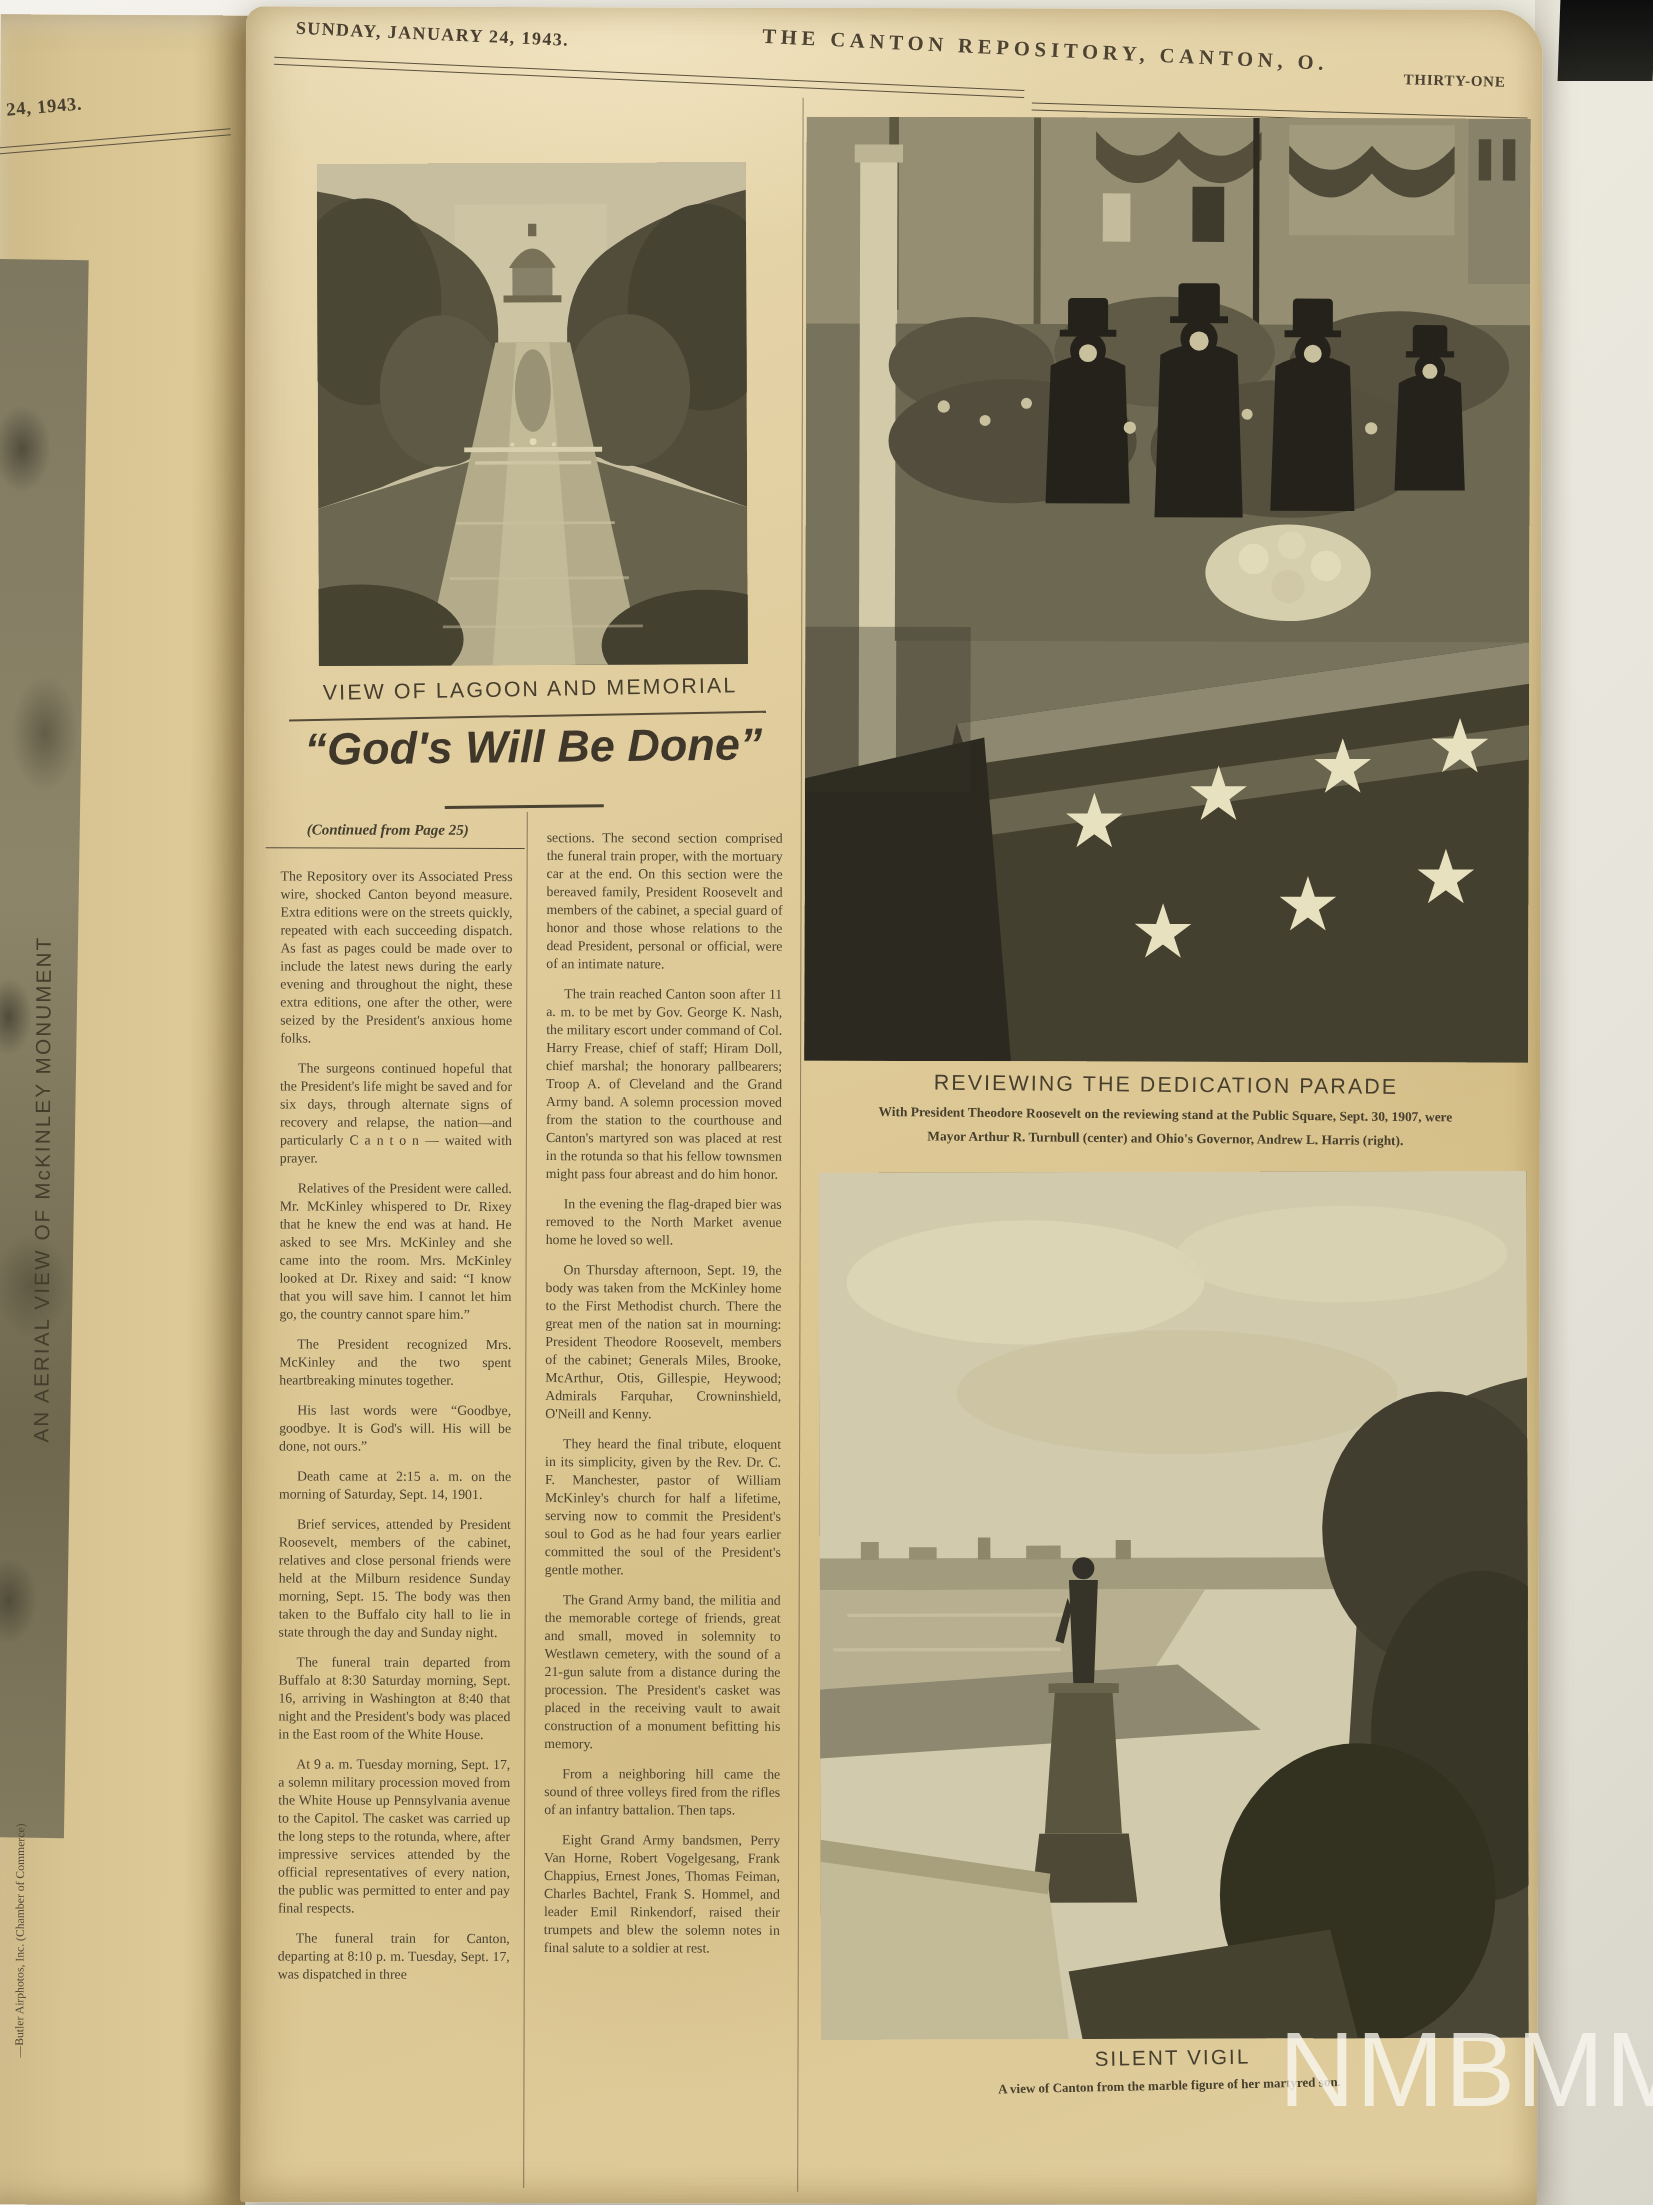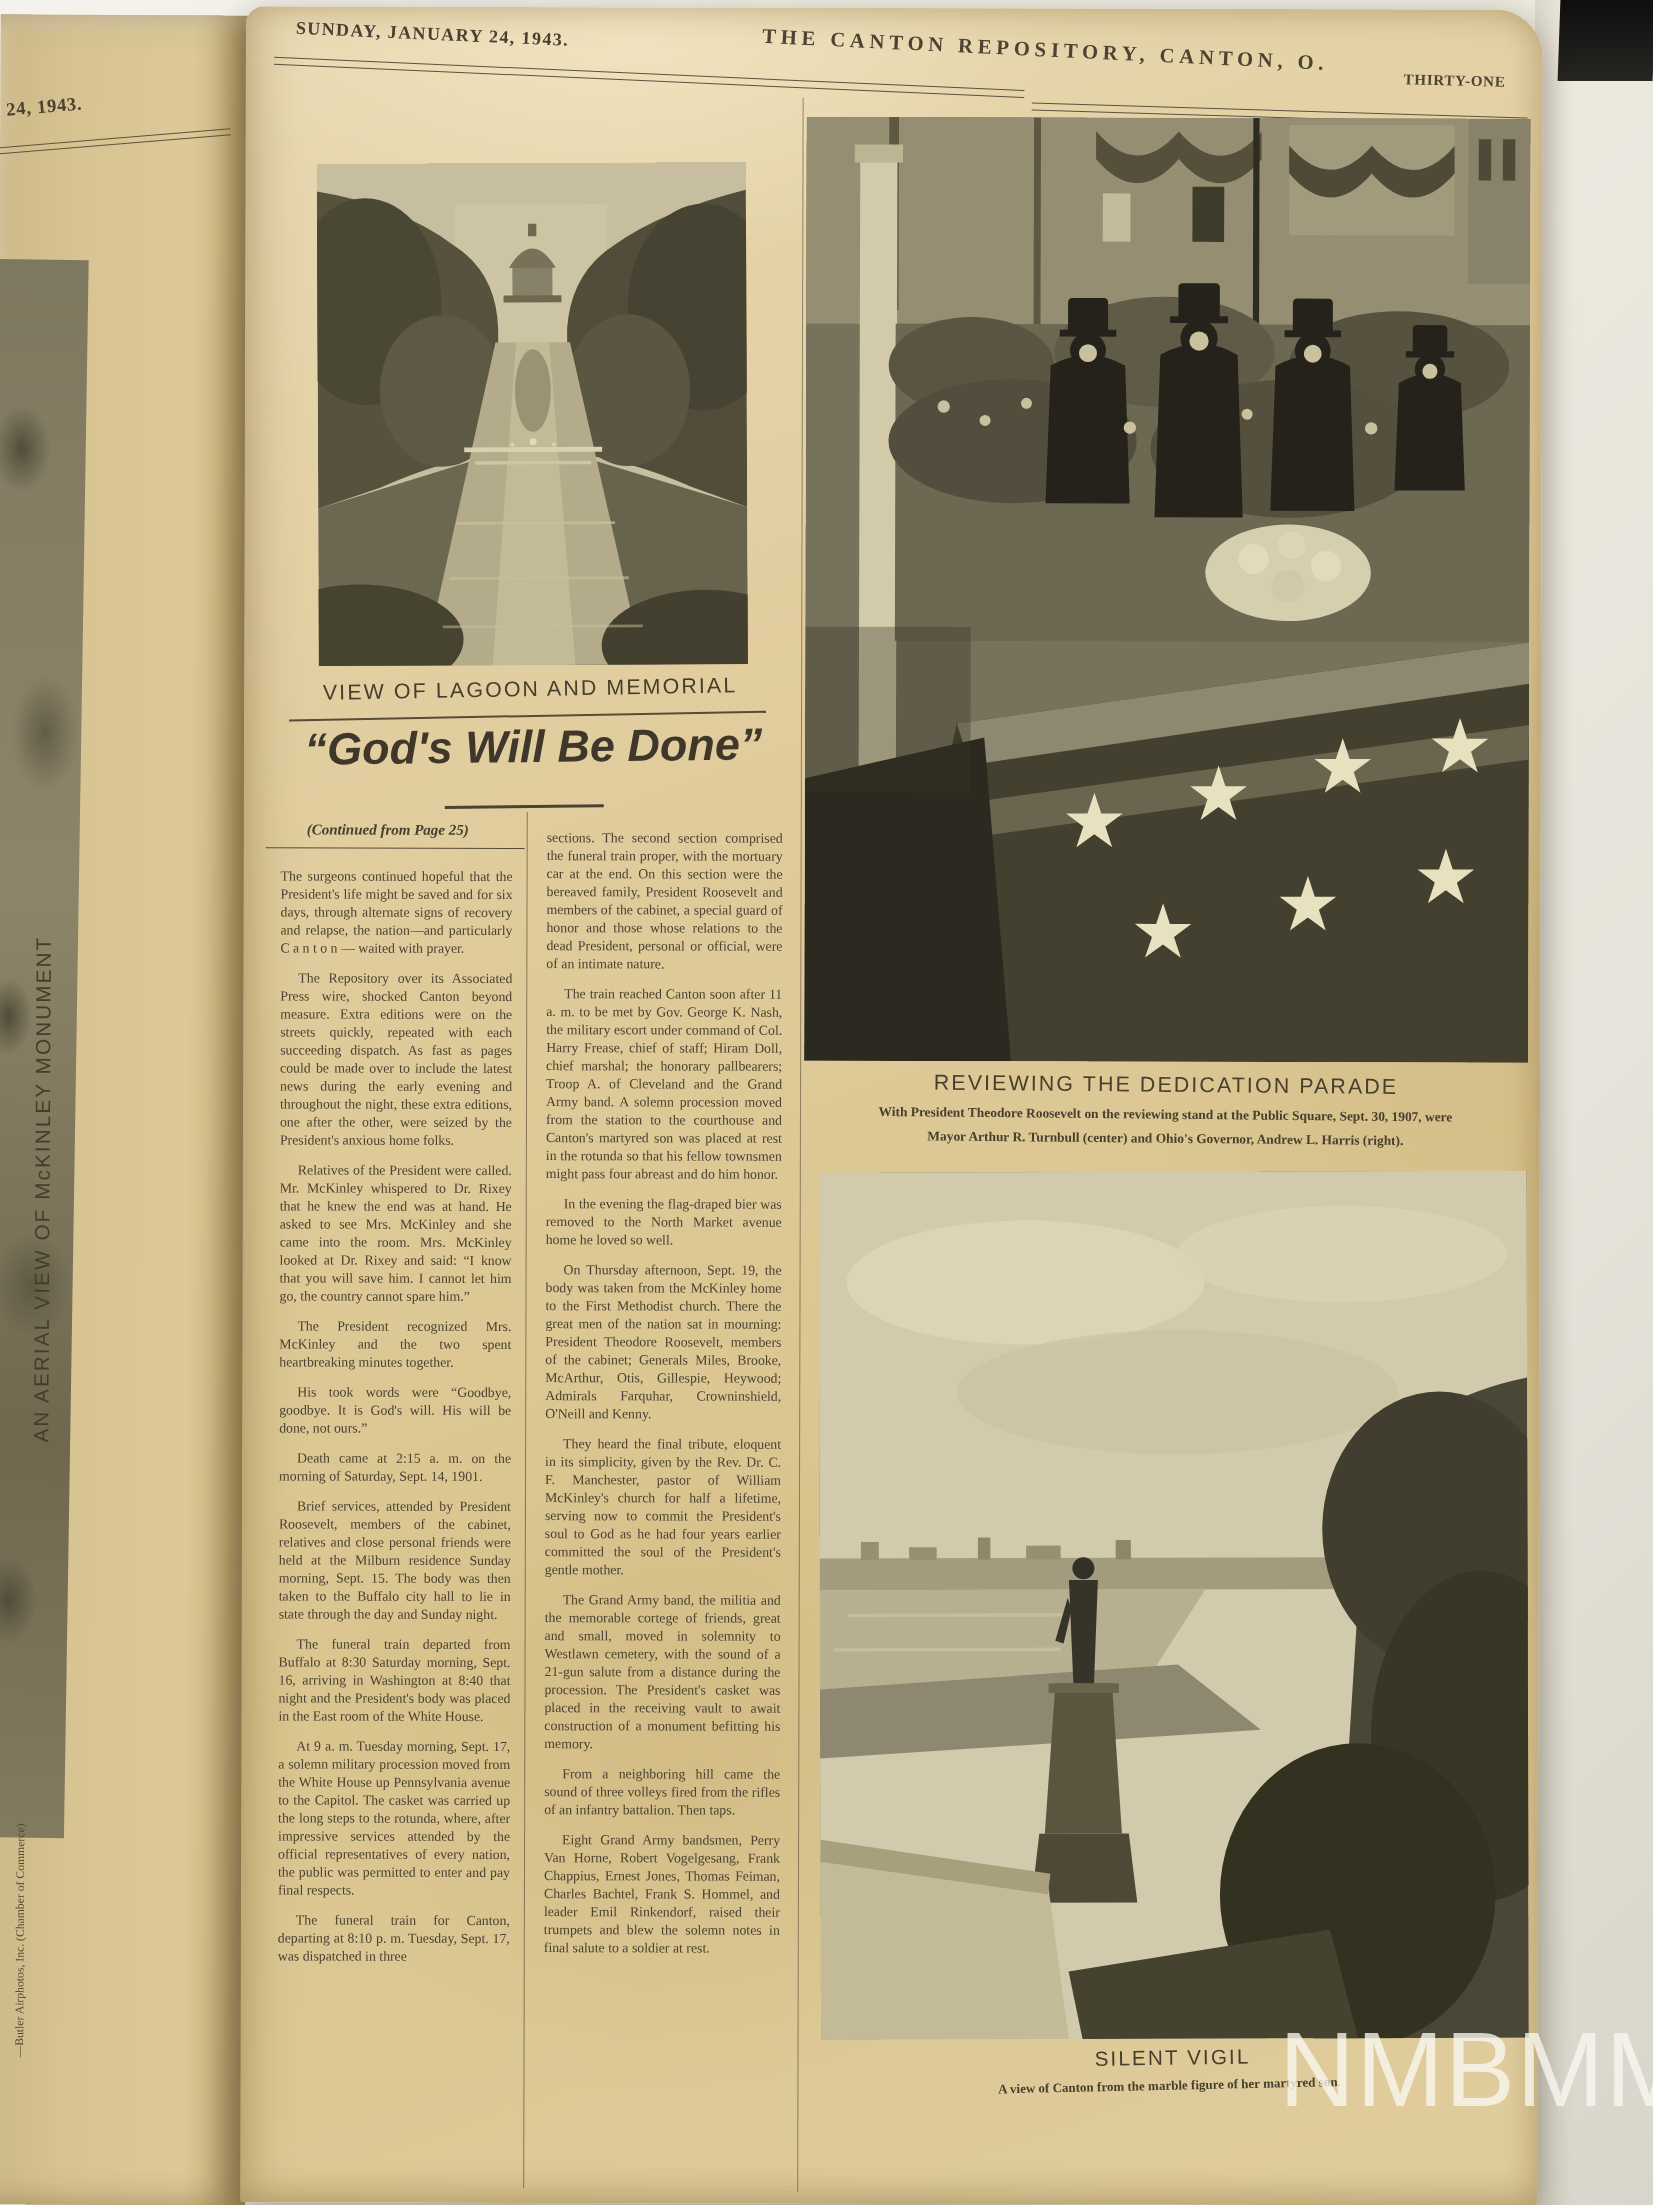--- a/index.html
+++ b/index.html
@@ -176,25 +176,25 @@
     </div>
     <div class="lagoon-caption cap-sans">VIEW OF LAGOON AND MEMORIAL</div>
     <div class="lagoon-cap-rule"></div>
 
     <h1 class="headline">“God's Will Be Done”</h1>
     <div class="headline-underline"></div>
     <div class="continued">(Continued from Page 25)</div>
     <div class="continued-rule"></div>
 
     <div class="article col1">
+        <p>The Repository over its Associated Press wire, shocked Canton beyond measure.  Extra editions were on the streets quickly, repeated with each succeeding dispatch.  As fast as pages could be made over to include the latest news during the early evening and throughout the night, these extra editions, one after the other, were seized by the President's anxious home folks.</p>
         <p>The surgeons continued hopeful that the President's life might be saved and for six days, through alternate signs of recovery and relapse, the nation—and particularly C a n t o n — waited with prayer.</p>
-        <p>The Repository over its Associated Press wire, shocked Canton beyond measure.  Extra editions were on the streets quickly, repeated with each succeeding dispatch.  As fast as pages could be made over to include the latest news during the early evening and throughout the night, these extra editions, one after the other, were seized by the President's anxious home folks.</p>
         <p>Relatives of the President were called.  Mr. McKinley whispered to Dr. Rixey that he knew the end was at hand.  He asked to see Mrs. McKinley and she came into the room.  Mrs. McKinley looked at Dr. Rixey and said: “I know that you will save him.  I cannot let him go, the country cannot spare him.”</p>
         <p>The President recognized Mrs. McKinley and the two spent heartbreaking minutes together.</p>
-        <p>His took words were “Goodbye, goodbye.  It is God's will.  His will be done, not ours.”</p>
+        <p>His last words were “Goodbye, goodbye.  It is God's will.  His will be done, not ours.”</p>
         <p>Death came at 2:15 a. m. on the morning of Saturday, Sept. 14, 1901.</p>
         <p>Brief services, attended by President Roosevelt, members of the cabinet, relatives and close personal friends were held at the Milburn residence Sunday morning, Sept. 15.  The body was then taken to the Buffalo city hall to lie in state through the day and Sunday night.</p>
         <p>The funeral train departed from Buffalo at 8:30 Saturday morning, Sept. 16, arriving in Washington at 8:40 that night and the President's body was placed in the East room of the White House.</p>
         <p>At 9 a. m. Tuesday morning, Sept. 17, a solemn military procession moved from the White House up Pennsylvania avenue to the Capitol.  The casket was carried up the long steps to the rotunda, where, after impressive services attended by the official representatives of every nation, the public was permitted to enter and pay final respects.</p>
         <p>The funeral train for Canton, departing at 8:10 p. m. Tuesday, Sept. 17, was dispatched in three</p>
       </div>
     <div class="article col2">
         <p>sections.  The second section comprised the funeral train proper, with the mortuary car at the end. On this section were the bereaved family, President Roosevelt and members of the cabinet, a special guard of honor and those whose relations to the dead President, personal or official, were of an intimate nature.</p>
         <p>The train reached Canton soon after 11 a. m. to be met by Gov. George K. Nash, the military escort under command of Col. Harry Frease, chief of staff; Hiram Doll, chief marshal; the honorary pallbearers; Troop A. of Cleveland and the Grand Army band.  A solemn procession moved from the station to the courthouse and Canton's martyred son was placed at rest in the rotunda so that his fellow townsmen might pass four abreast and do him honor.</p>
         <p>In the evening the flag-draped bier was removed to the North Market avenue home he loved so well.</p>

